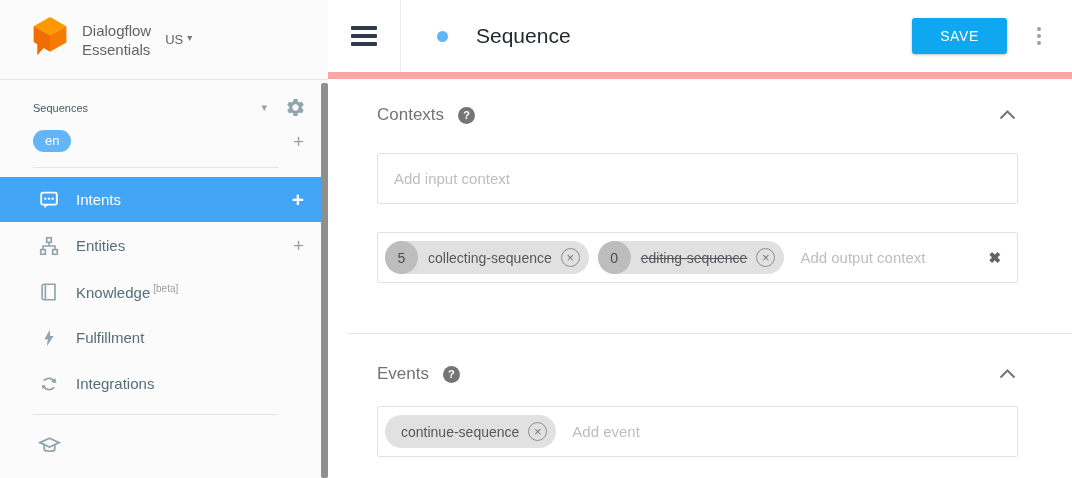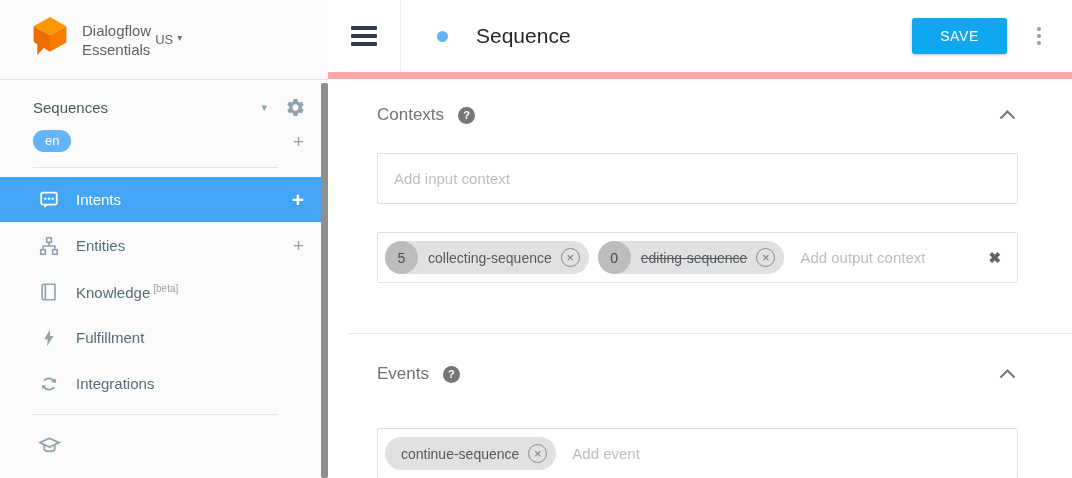--- a/index.html
+++ b/index.html
@@ -6,25 +6,25 @@
   html,body { background:#fff; }
   body { font-family:"Liberation Sans", sans-serif; }
   .app { width:1072px; height:478px; display:flex; overflow:hidden; background:#fff; }
 
   
   .sidebar { width:328px; flex-shrink:0; position:relative; background:#fbfbfb; }
   .sb-scroll-thumb { position:absolute; right:0; top:83px; bottom:0; width:7px; background:#8f8f8f; border-radius:2px; }
   .sb-header { height:80px; border-bottom:1px solid #e4e4e4; display:flex; align-items:center; padding-left:30px; }
   .logo { margin-right:12px; flex-shrink:0; }
   .brand { font-size:15px; color:#5f6368; line-height:19px; }
-  .region { margin-left:4px; font-size:13px; color:#5f6368; display:flex; cursor:pointer; }
+  .region { margin-left:14px; font-size:13px; color:#5f6368; display:flex; cursor:pointer; }
   .caret { font-size:10px; color:#757575; margin-left:4px; }
 
   .agent-row { display:flex; align-items:center; padding:17px 22px 0 33px; }
-  .agent-name { font-size:15px; color:#455a64; }
+  .agent-name { font-size:11px; color:#455a64; }
   .agent-caret { margin-left:auto; font-size:11px; color:#90a4ae; }
   .gear { margin-left:18px; color:#90a4ae; display:flex; }
   .lang-row { display:flex; align-items:center; padding:12px 24px 10px 33px;justify-content:center; }
   .lang-pill { background:#64b5f6; color:#fff; font-size:13px; padding:3px 12px 4px; border-radius:12px; }
   .plus { margin-left:auto; color:#9e9e9e; font-size:19px; font-weight:400; line-height:1; }
   .sb-divider { height:1px; background:#e4e4e4; margin:5px 50px 0 33px; }
 
   .nav { padding-top:9px; }
   .nav-item { height:45px; display:flex; align-items:center; padding:0 24px 0 37px; color:#546e7a; font-size:15px; cursor:pointer; margin-bottom:1px; }
   .nav-item .nicon { width:24px; height:24px; margin-right:15px; color:#90a4ae; display:flex; align-items:center; justify-content:center; flex-shrink:0; }
@@ -45,21 +45,21 @@
   .intent-dot { width:11px; height:11px; border-radius:50%; background:#64b5f6; }
   .page-title { margin-left:28px; font-size:21px; color:#24292e; }
   .tb-spacer { flex:1; }
   .save-btn { width:95px; height:36px; border:none; border-radius:3px; background:#0fa7f0; color:#fff; font-family:Liberation Sans, sans-serif; font-size:14px; letter-spacing:0.6px; cursor:pointer; box-shadow:0 1px 3px rgba(0,0,0,0.25); margin-right:26px; }
   .kebab { display:flex; flex-direction:column; gap:3px; margin-right:27px; cursor:pointer; padding:4px; }
   .kebab span { width:4px; height:4px; border-radius:50%; background:#9e9e9e; }
 
   .content { padding:26px 54px 0 49px; }
   .section-head { display:flex; align-items:center; }
   .section-head.contexts { margin-bottom:28px; }
-  .section-head.events { margin-top:30px; margin-bottom:44px; }
+  .section-head.events { margin-top:30px; margin-bottom:22px; }
   .section-title { font-size:17px; color:#737373; font-weight:400; }
   .help-icon { width:17px; height:17px; border-radius:50%; background:#757575; color:#fff; font-size:11px; font-weight:bold; display:flex; align-items:center; justify-content:center; margin-left:14px; cursor:pointer; }
   .collapse { margin-left:auto; cursor:pointer; display:flex; padding:4px 2px; }
 
   .field { width:100%; height:51px; border:1px solid #e0e0e0; border-radius:2px; background:#fff; }
   input.field { padding:0 16px; font-family:inherit; font-size:15px; color:#424242; outline:none; display:block; }
   input.field::placeholder { color:#bdbdbd; }
   .field.chips { display:flex; align-items:center; padding:0 16px 0 7px; }
   .field.margin-b { margin-bottom:28px; }
 

